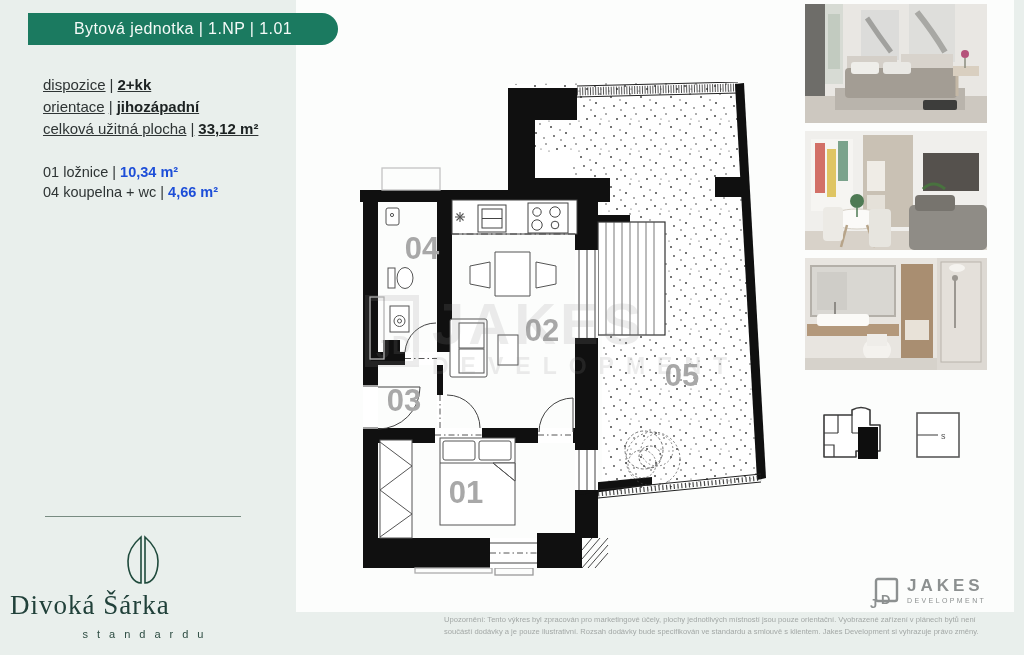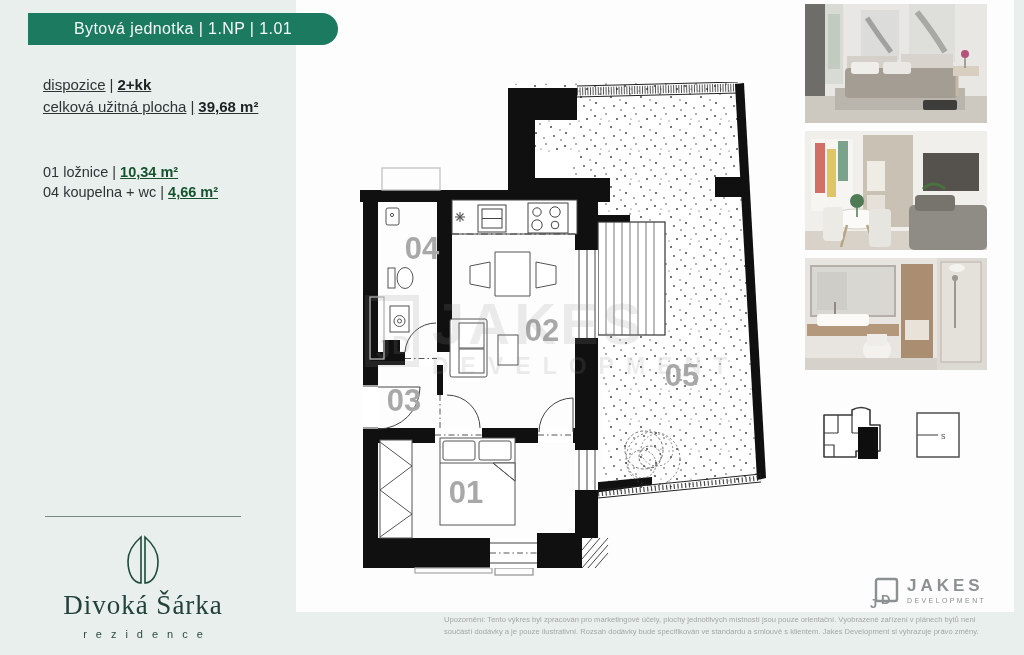--- a/index.html
+++ b/index.html
@@ -14,26 +14,26 @@
   .banner{
     position:absolute;left:0;top:13px;width:310px;height:32px;
     background:#1b7a60;border-radius:0 16px 16px 0;
     color:#f4faf7;font-size:16px;font-weight:500;letter-spacing:.4px;
     display:flex;align-items:center;justify-content:center;z-index:5;margin-left:28px;
   }
   
   .specs{position:absolute;left:43px;top:74px;font-size:15px;color:#2e3434;line-height:22px;text-decoration:underline;}
   .specs b{color:#1c2222;}
   .rooms{position:absolute;left:43px;top:163px;font-size:14.5px;color:#2e3434;line-height:19.5px;}
-  .rooms b{color:#14532d;text-decoration:underline;}
+  .rooms b{color:#1d4ed8;}
   .sep{padding:0 4px;}
   .divider{position:absolute;left:45px;top:516px;width:196px;height:1px;background:#52695e;opacity:.75;}
   .tulip{position:absolute;left:120px;top:534px;}
   .brandname{
-    position:absolute;left:10px;top:590px;width:266px;text-align:center;
+    position:absolute;left:10px;top:590px;width:266px;
     font-family:"Liberation Serif",serif;font-size:27px;color:#21413a;letter-spacing:1px;
   }
   .brandsub{
     position:absolute;left:10px;top:628px;width:266px;text-align:center;
     font-size:11px;color:#2d4c42;letter-spacing:9px;text-indent:9px;
   }
   
   .plan{position:absolute;left:352px;top:82px;}
   
   .photo{position:absolute;left:805px;width:182px;overflow:hidden;}
@@ -54,35 +54,36 @@
 <body>
 
 <div class="sheet"></div>
 
 <div class="banner">
   <span>Bytová jednotka | 1.NP | 1.01</span>
 </div>
 
 <div class="specs">
   <div><span>dispozice</span><span class="sep">|</span><b>2+kk</b></div>
-  <div><span>celková užitná plocha</span><span class="sep">|</span><b>39,68 m²</b></div>
+  <div><span>orientace</span><span class="sep">|</span><b>jihozápadní</b></div>
+  <div><span>celková užitná plocha</span><span class="sep">|</span><b>33,12 m²</b></div>
 </div>
 
 <div class="rooms">
   <div><span>01</span>&nbsp;<span>ložnice</span><span class="sep">|</span><b>10,34 m²</b></div>
   <div><span>04</span>&nbsp;<span>koupelna + wc</span><span class="sep">|</span><b>4,66 m²</b></div>
 </div>
 
 <div class="divider"></div>
 <svg class="tulip" width="46" height="54" viewBox="0 0 46 54">
   <path d="M21,3 C13,10 8,18 8,27 C8,41 14,49 21,49 L21,3 Z" fill="none" stroke="#1f4a3c" stroke-width="1.6"></path>
   <path d="M25,3 C33,10 38,18 38,27 C38,41 32,49 25,49 L25,3 Z" fill="none" stroke="#1f4a3c" stroke-width="1.6"></path>
 </svg>
 <div class="brandname">Divoká Šárka</div>
-<div class="brandsub">rezidence</div>
+<div class="brandsub">standardu</div>
 
 <svg class="plan" width="420" height="528" viewBox="0 0 420 528">
   <defs>
     <pattern id="stip" width="30" height="30" patternUnits="userSpaceOnUse">
       <circle cx="3" cy="4" r="1" fill="#454545"></circle>
         <circle cx="14" cy="2" r="0.8" fill="#454545"></circle>
       <circle cx="25" cy="7" r="1" fill="#454545"></circle>
         <circle cx="8" cy="12" r="0.8" fill="#454545"></circle>
       <circle cx="19" cy="15" r="1" fill="#454545"></circle>
         <circle cx="28" cy="18" r="0.7" fill="#454545"></circle>

